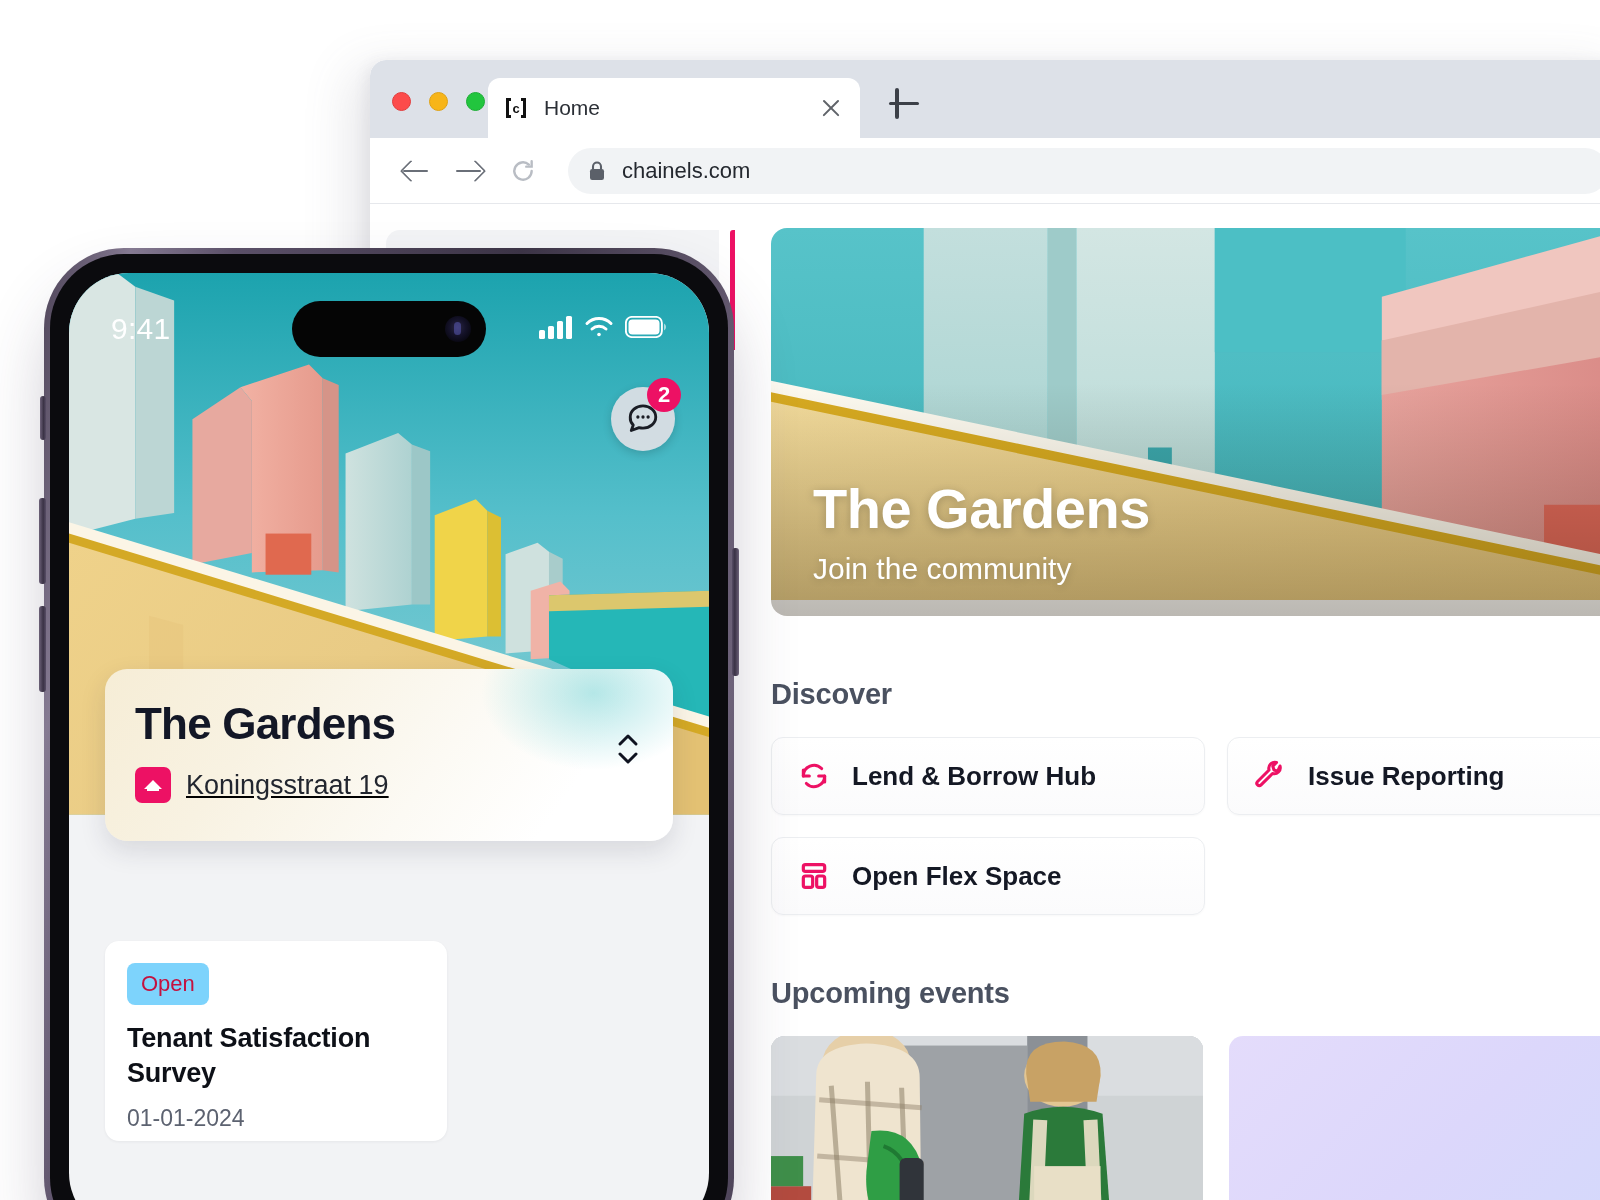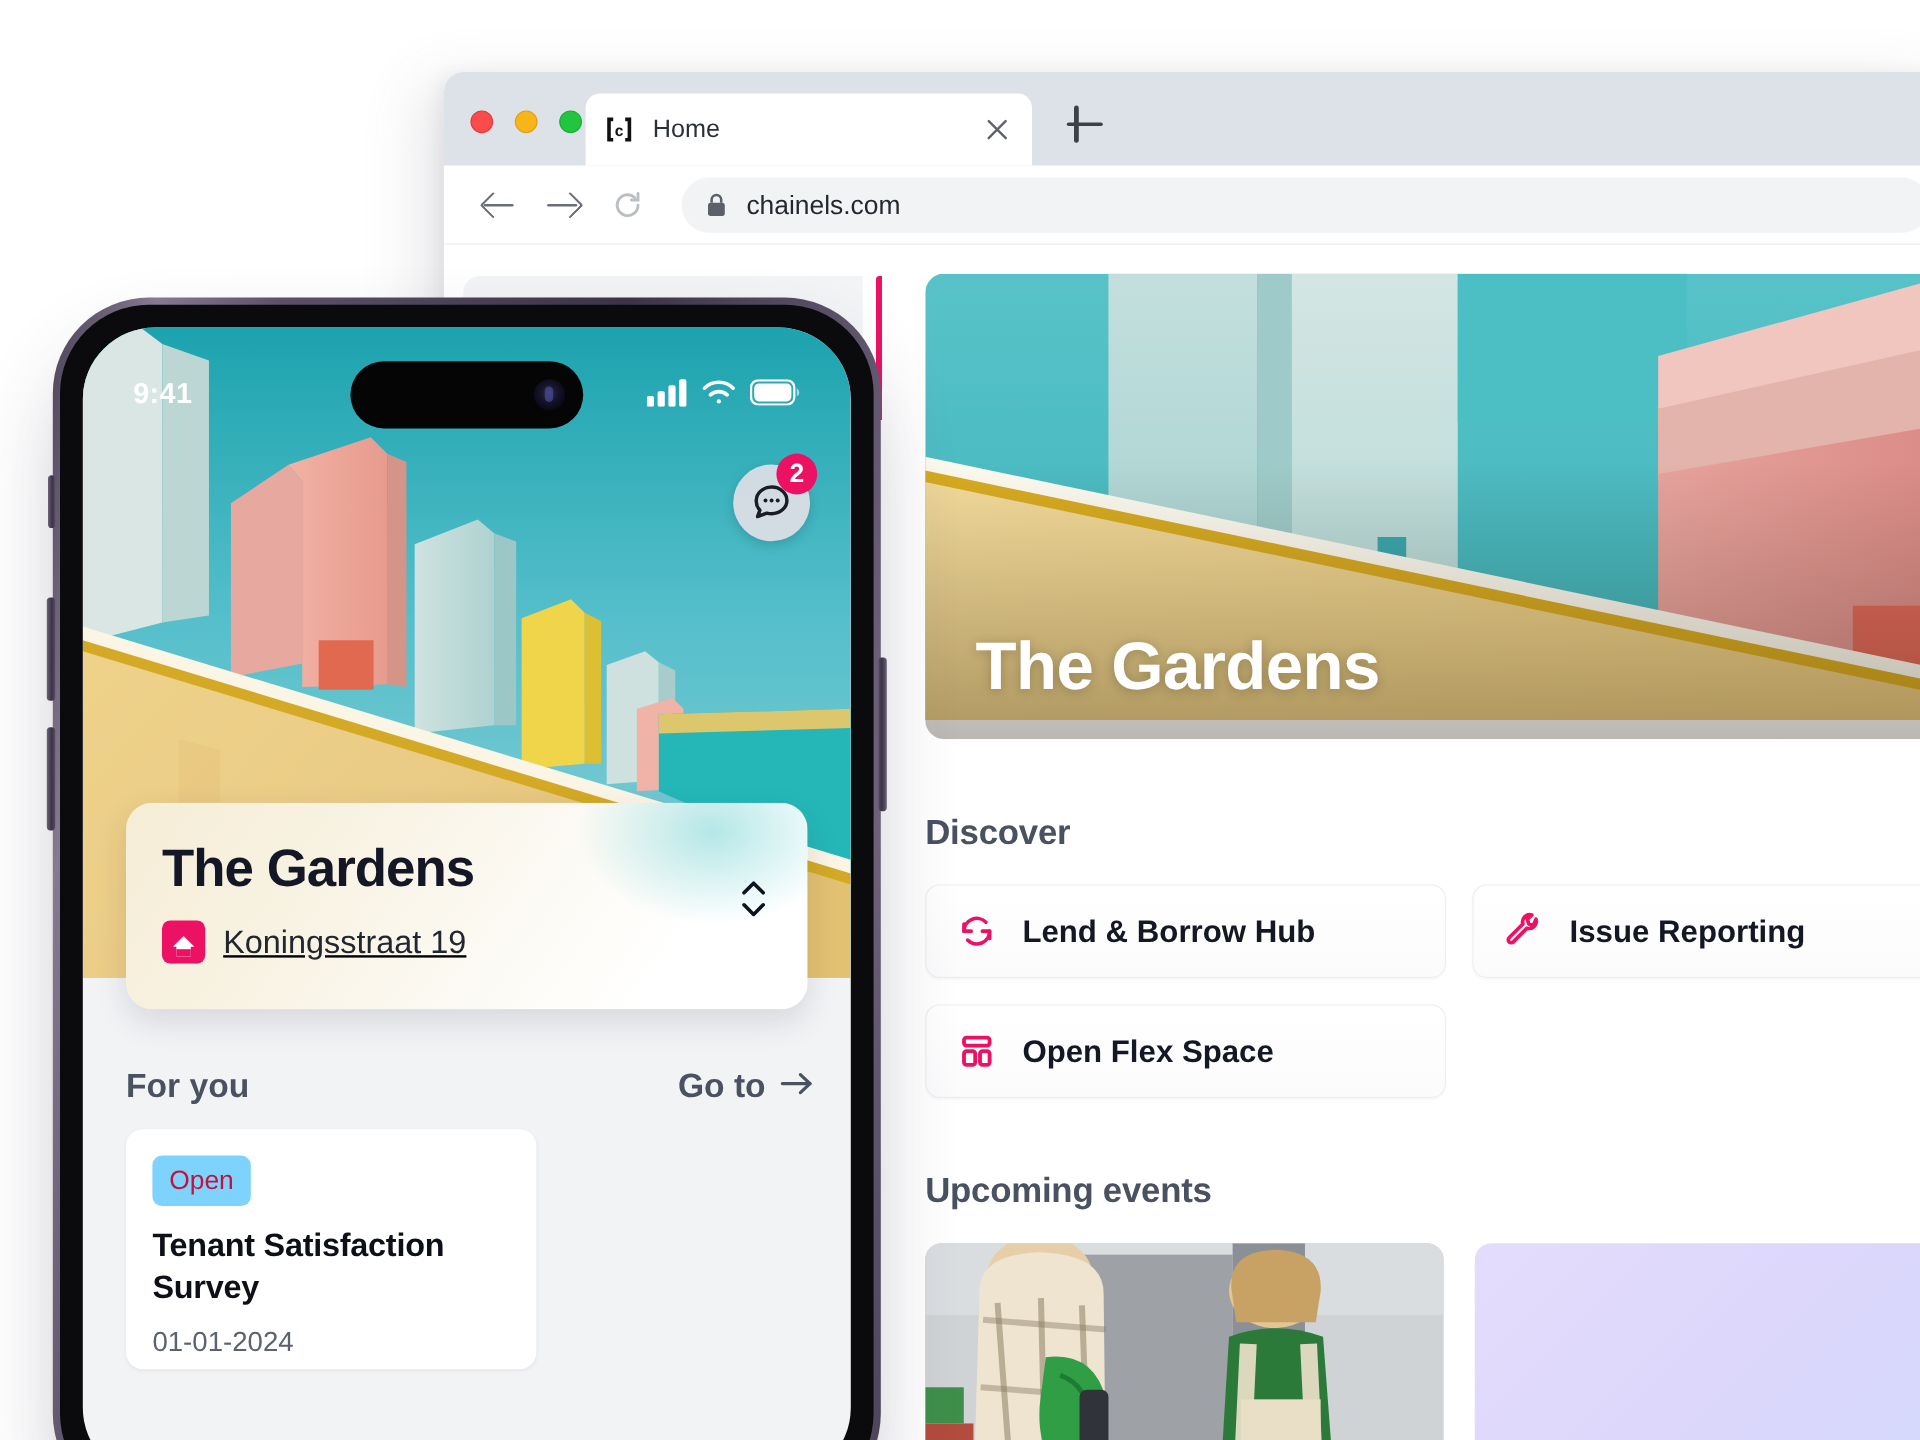--- a/index.html
+++ b/index.html
@@ -189,21 +189,21 @@
   }
   .island-cam:after {
     content:""; position:absolute; left:9px; top:6px; width:7px; height:13px;
     border-radius:4px; background:rgba(90,90,180,.55);
   }
   .statusbar {
     position: absolute; left: 0; right: 0; top: 28px; height: 56px;
     display: flex; align-items: center; justify-content: space-between;
     padding: 0 42px; color: #fff; pointer-events: none;
   }
-  .st-time { font-size: 24px; font-weight: 700; letter-spacing: .3px; }
+  .st-time { font-size: 30px; font-weight: 400; letter-spacing: .3px; }
   .st-right { display: flex; align-items: center; gap: 11px; }
 
   .chatbtn {
     position: absolute; right: 34px; top: 114px;
     width: 64px; height: 64px; border-radius: 50%;
     background: rgba(222,224,229,.92);
     display: flex; align-items: center; justify-content: center;
     box-shadow: 0 3px 10px rgba(0,0,0,.16);
   }
   .chatbadge {
@@ -358,20 +358,21 @@
             <path d="M640 118 L900 60 L900 130 L640 175 Z" fill="#e3b4ab"></path>
             <rect x="810" y="290" width="90" height="60" fill="#e0685a"></rect>
             <path d="M395 230 L420 230 L420 275 L395 275 Z" fill="#3aa8ae"></path>
             <path d="M0 170 L900 360 L900 390 L0 390 Z" fill="url(#hyel)"></path>
             <path d="M0 160 L900 348 L900 362 L0 174 Z" fill="#fdfaf0"></path>
             <path d="M0 172 L900 360 L900 370 L0 182 Z" fill="#d8ab21"></path>
           </svg>
           <div class="hero-overlay"></div>
           <div class="hero-text">
             <div class="hero-title">The Gardens</div>
+            <div class="hero-sub">Join the community</div>
           </div>
         </div>
 
         <div class="section-title">Discover</div>
 
         <div class="grid2">
 
           <div class="dcard">
             <span class="dicon">
               <svg viewBox="0 0 24 24" width="32" height="32" fill="none" stroke="#ED1164" stroke-width="2.3" stroke-linecap="round" stroke-linejoin="round">
@@ -560,32 +561,20 @@
               <span class="prop-addr">Koningsstraat 19</span>
             </div>
             <span class="prop-chev">
               <svg width="26" height="40" viewBox="0 0 26 40" fill="none" stroke="#0f1320" stroke-width="3" stroke-linecap="round" stroke-linejoin="round">
                 <path d="M5 15 L13 7 L21 15"></path>
                 <path d="M5 25 L13 33 L21 25"></path>
               </svg>
             </span>
           </div>
 
-          <div class="foryou-head">
-            <span class="foryou-title">For you</span>
-            <span class="goto">
-              <span class="goto-label">Go to</span>
-              <span>
-                <svg width="30" height="24" viewBox="0 0 30 24" fill="none" stroke="#4a5160" stroke-width="2.7" stroke-linecap="round" stroke-linejoin="round">
-                  <path d="M3 12h23"></path>
-                    <path d="M18 4.5 L26 12 L18 19.5"></path>
-                </svg>
-              </span>
-            </span>
-          </div>
 
           <div class="foryou-cards">
 
 
             <div class="fcard">
               <span class="chip open">Open</span>
               <div class="fcard-title">Tenant Satisfaction Survey</div>
               <div class="fcard-date">01-01-2024</div>
             </div>
 

